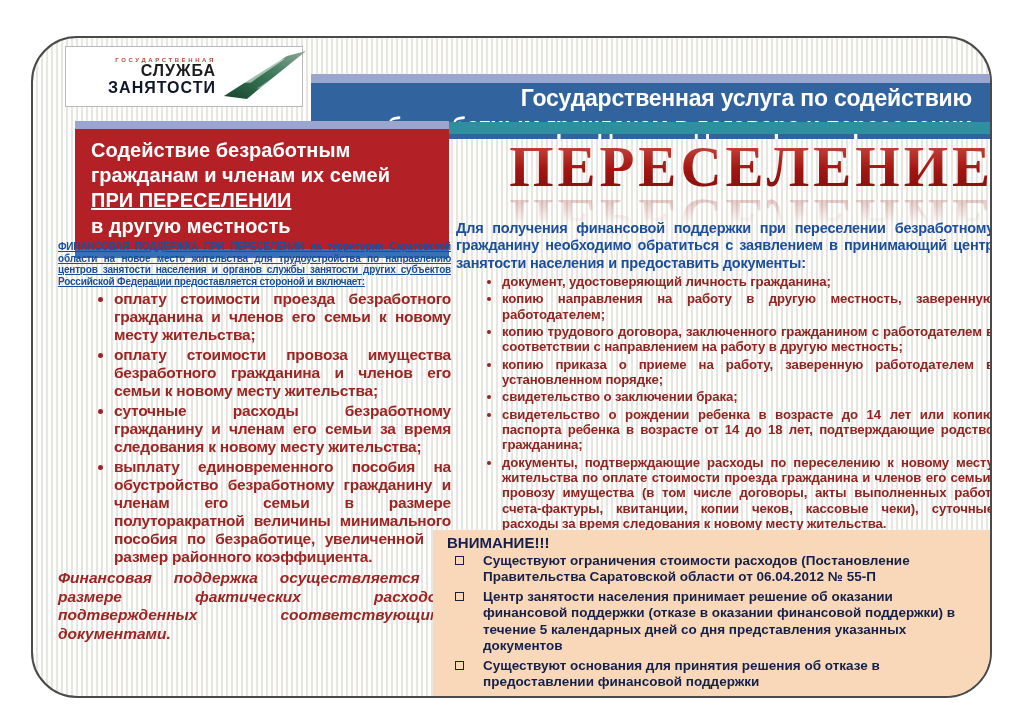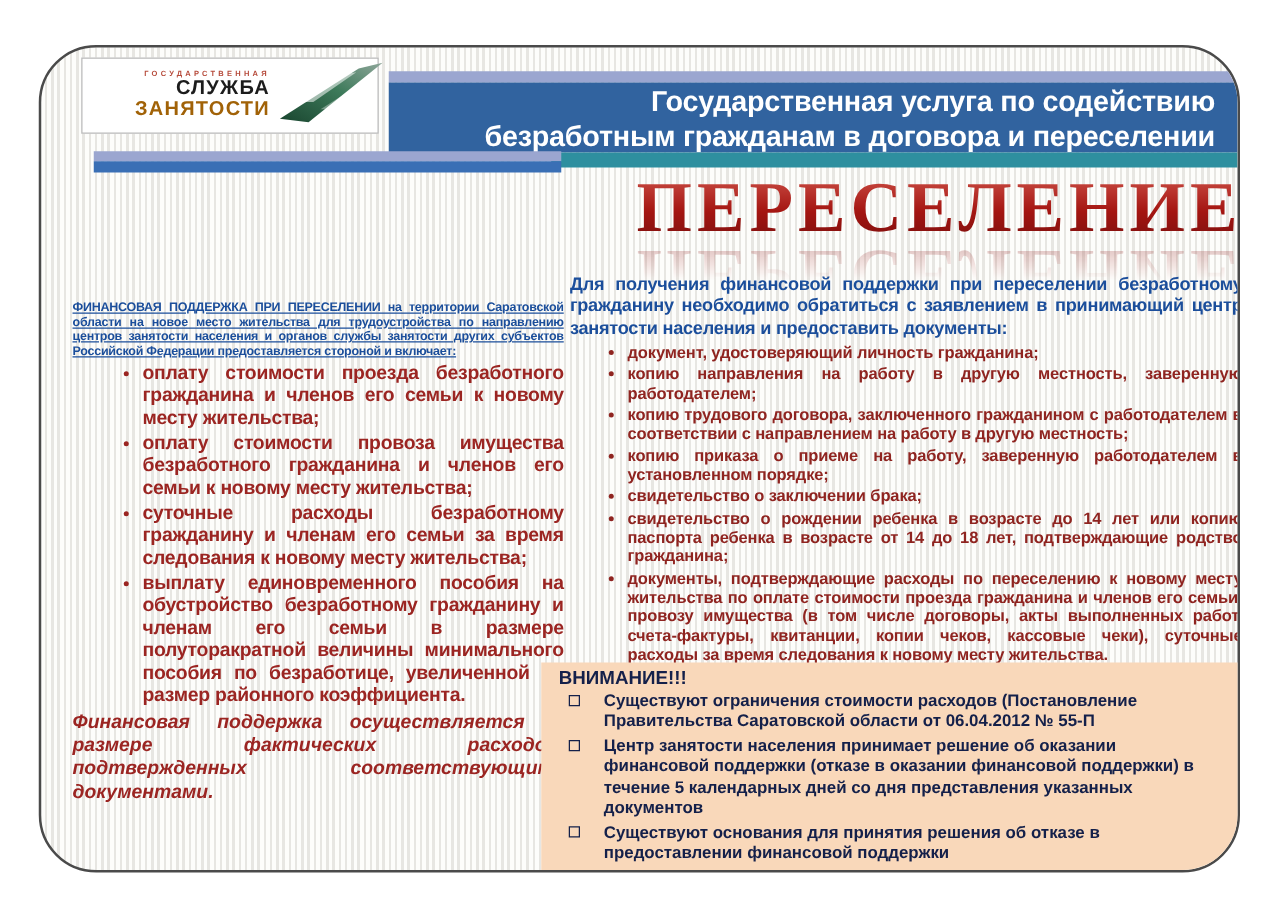--- a/index.html
+++ b/index.html
@@ -13,24 +13,24 @@
   }
 
   
   .logo-box {
     position:absolute; left:32px; top:8px; width:238px; height:61px;
     background:#ffffff; border:1px solid #b9b9b9; display:flex; align-items:center; justify-content:center; gap:6px;
   }
   .logo-text { text-align:right; line-height:1.02; }
   .logo-tiny { font-size:6px; letter-spacing:2.6px; color:#b64a3a; font-weight:bold; display:block; }
   .logo-l1 { font-size:16px; font-weight:bold; color:#1c1c1c; letter-spacing:1px; display:block; }
-  .logo-l2 { font-size:16px; font-weight:bold; color:#a16207; letter-spacing:1px; display:block;margin-left:48px; }
+  .logo-l2 { font-size:16px; font-weight:bold; color:#0f172a; letter-spacing:1px; display:block;margin-left:48px; }
 
   
-  .banner { position:absolute; left:278px; top:19px; right:0; height:82px; }
+  .banner { position:absolute; left:278px; top:36px; right:0; height:82px; }
   .banner-strip { height:9px; background:#9ba6d0; }
   .banner-body {
     height:56px; background:#31639f; color:#ffffff; font-weight:bold; font-size:23px;
     text-align:right; padding:1px 18px 0 10px; line-height:1.22; letter-spacing:-0.2px;
   }
   .teal-strip { position:absolute; left:408px; top:84px; right:0; height:12px; background:#2e8f9f; }
 
   
   .red-header { position:absolute; left:42px; top:83px; width:374px; }
   .rh-lav  { height:8px; background:#9ba6d0; }
@@ -103,20 +103,26 @@
       <div class="banner-strip"></div>
       <div class="banner-body">
         <div>Государственная услуга по содействию</div>
         <div>безработным гражданам в договора и переселении</div>
       </div>
     </div>
     <div class="teal-strip"></div>
 
     <div class="red-header">
       <div class="rh-lav"></div>
+      <div class="rh-red">
+        <div>Содействие безработным</div>
+        <div>гражданам и членам их семей</div>
+        <div class="u">ПРИ ПЕРЕСЕЛЕНИИ</div>
+        <div>в другую местность</div>
+      </div>
       <div class="rh-blue"></div>
     </div>
 
     <div class="left-col">
       <p class="intro">ФИНАНСОВАЯ ПОДДЕРЖКА ПРИ ПЕРЕСЕЛЕНИИ на территории Саратовской области на новое место жительства для трудоустройства по направлению центров занятости населения и органов службы занятости других субъектов Российской Федерации предоставляется стороной и включает:</p>
       <ul>
         <li>оплату стоимости проезда безработного гражданина и членов его семьи к новому месту жительства;</li>
         <li>оплату стоимости провоза имущества безработного гражданина и членов его семьи к новому месту жительства;</li>
         <li>суточные расходы безработному гражданину и членам его семьи за время следования к новому месту жительства;</li>
         <li>выплату единовременного пособия на обустройство безработному гражданину и членам его семьи в размере полуторакратной величины минимального пособия по безработице, увеличенной на размер районного коэффициента.</li>

